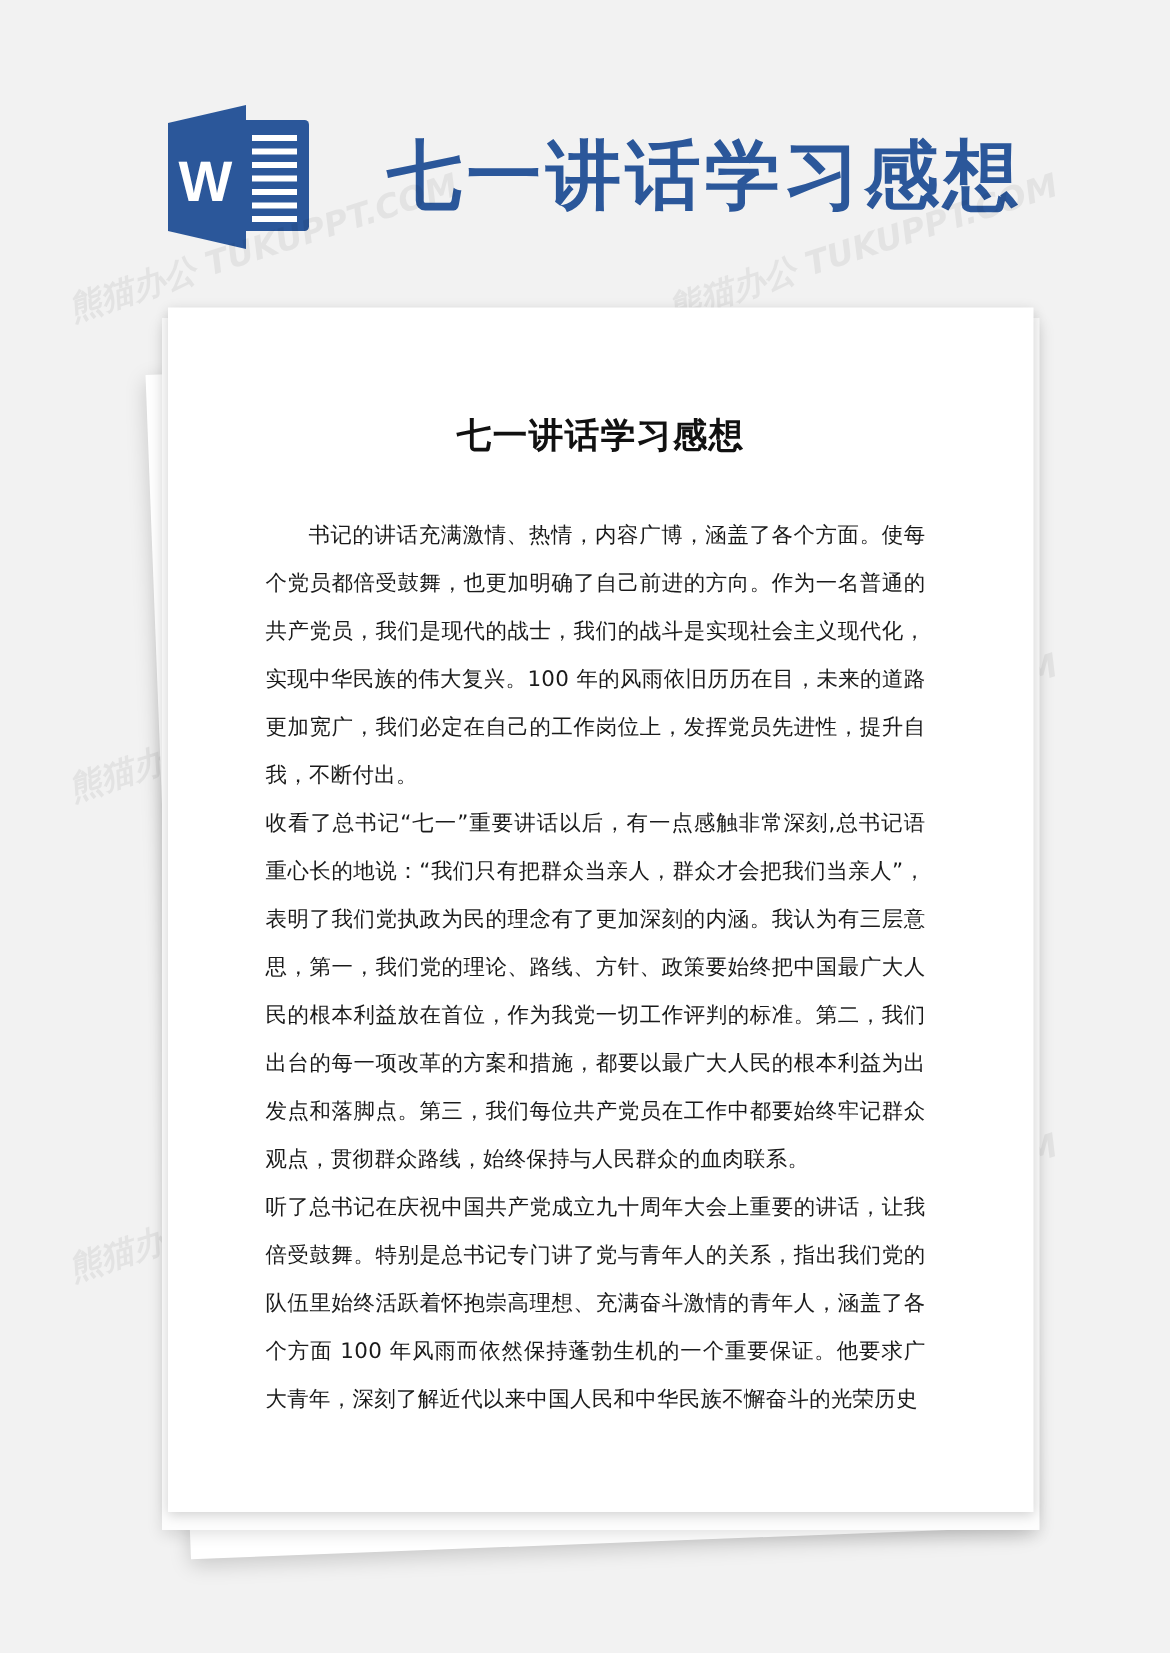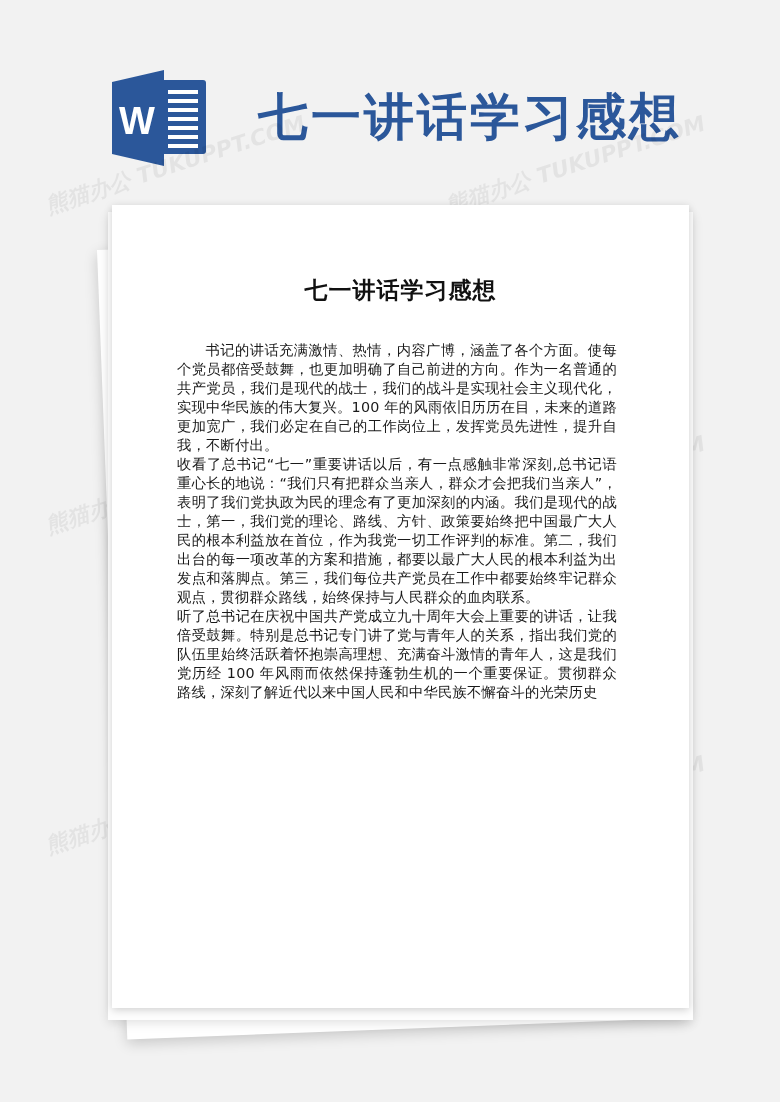--- a/index.html
+++ b/index.html
@@ -31,21 +31,21 @@
   .page {
     position: absolute; left: 112px; top: 205px; width: 577px; height: 803px;
     background: #ffffff; box-shadow: 0 2px 8px rgba(0,0,0,0.18);
   }
   .doc-title {
     position: absolute; left: 0; width: 100%; top: 70px; text-align: center;
     font-size: 23px; font-weight: bold; color: #111; letter-spacing: 1px;
   }
   .body-text {
     position: absolute; left: 65px; top: 136px; width: 440px;
-    font-size: 14.3px; line-height: 19px; color: #1a1a1a;
+    font-size: 14.3px; line-height: 32px; color: #1a1a1a;
     text-align: justify; letter-spacing: 0.2px;
   }
   .body-text p { margin: 0; }
   .body-text p.indent { text-indent: 2em; }
 </style>
 </head>
 <body>
 
 <div class="header">
   <svg class="word-icon" viewBox="0 0 100 100">
@@ -72,16 +72,16 @@
 <div class="watermark" style="left:40px; top:790px;">熊猫办公 TUKUPPT.COM</div>
 <div class="watermark" style="left:440px; top:790px;">熊猫办公 TUKUPPT.COM</div>
 
 <div class="sheet-back"></div>
 <div class="sheet-mid"></div>
 
 <div class="page">
   <div class="doc-title">七一讲话学习感想</div>
   <div class="body-text">
     <p class="indent">书记的讲话充满激情、热情，内容广博，涵盖了各个方面。使每个党员都倍受鼓舞，也更加明确了自己前进的方向。作为一名普通的共产党员，我们是现代的战士，我们的战斗是实现社会主义现代化，实现中华民族的伟大复兴。100 年的风雨依旧历历在目，未来的道路更加宽广，我们必定在自己的工作岗位上，发挥党员先进性，提升自我，不断付出。</p>
-    <p>收看了总书记“七一”重要讲话以后，有一点感触非常深刻,总书记语重心长的地说：“我们只有把群众当亲人，群众才会把我们当亲人”，表明了我们党执政为民的理念有了更加深刻的内涵。我们是现代的战士，第一，我们党的理论、路线、方针、政策要始终把中国最广大人民的根本利益放在首位，作为我党一切工作评判的标准。第二，我们出台的每一项改革的方案和措施，都要以最广大人民的根本利益为出发点和落脚点。第三，我们每位共产党员在工作中都要始终牢记群众观点，贯彻群众路线，始终保持与人民群众的血肉联系。</p>
-    <p>听了总书记在庆祝中国共产党成立九十周年大会上重要的讲话，让我倍受鼓舞。特别是总书记专门讲了党与青年人的关系，指出我们党的队伍里始终活跃着怀抱崇高理想、充满奋斗激情的青年人，这是我们党历经 100 年风雨而依然保持蓬勃生机的一个重要保证。贯彻群众路线，深刻了解近代以来中国人民和中华民族不懈奋斗的光荣历史</p>
+    <p>收看了总书记“七一”重要讲话以后，有一点感触非常深刻,总书记语重心长的地说：“我们只有把群众当亲人，群众才会把我们当亲人”，表明了我们党执政为民的理念有了更加深刻的内涵。我认为有三层意思，第一，我们党的理论、路线、方针、政策要始终把中国最广大人民的根本利益放在首位，作为我党一切工作评判的标准。第二，我们出台的每一项改革的方案和措施，都要以最广大人民的根本利益为出发点和落脚点。第三，我们每位共产党员在工作中都要始终牢记群众观点，贯彻群众路线，始终保持与人民群众的血肉联系。</p>
+    <p>听了总书记在庆祝中国共产党成立九十周年大会上重要的讲话，让我倍受鼓舞。特别是总书记专门讲了党与青年人的关系，指出我们党的队伍里始终活跃着怀抱崇高理想、充满奋斗激情的青年人，涵盖了各个方面 100 年风雨而依然保持蓬勃生机的一个重要保证。他要求广大青年，深刻了解近代以来中国人民和中华民族不懈奋斗的光荣历史</p>
   </div>
 </div>
 
 </body></html>

